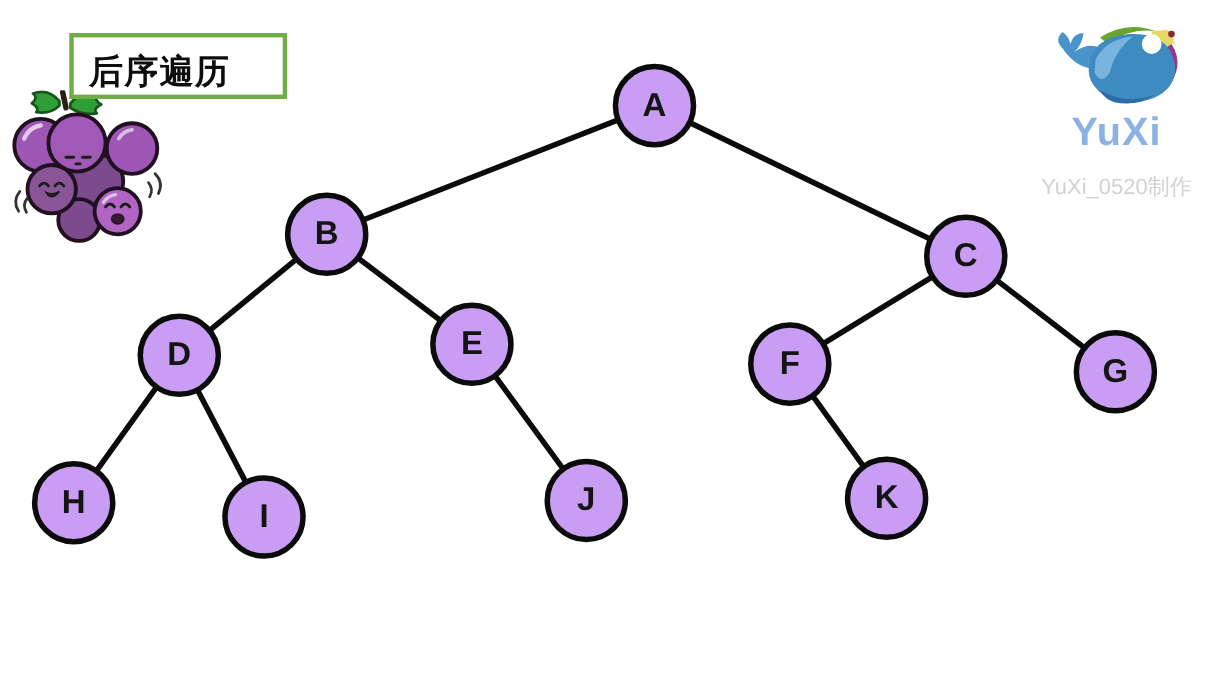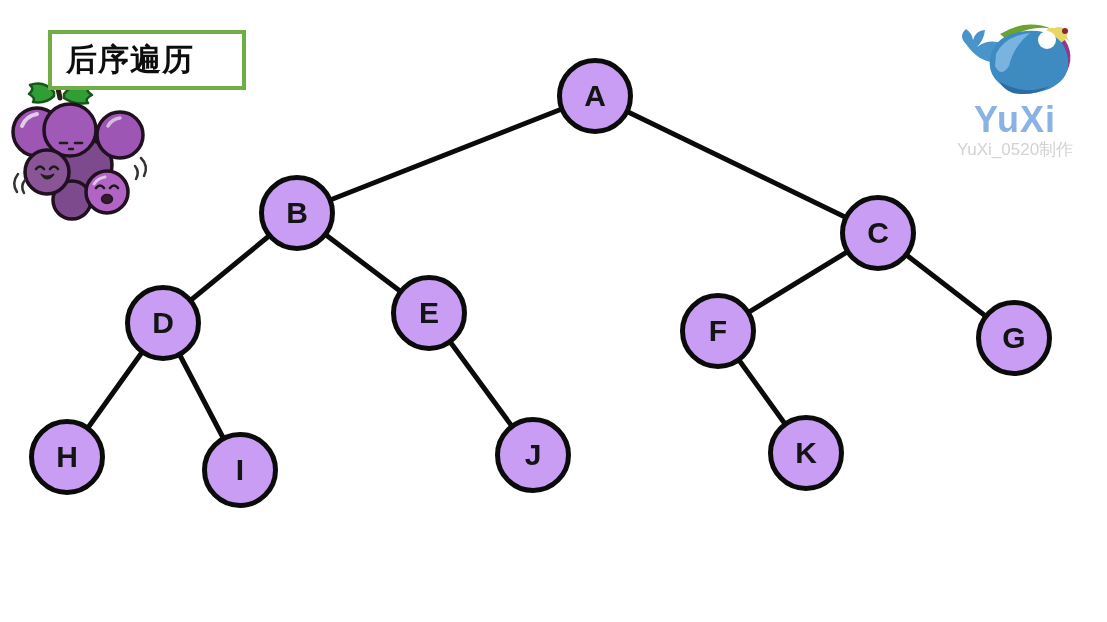--- a/index.html
+++ b/index.html
@@ -32,27 +32,27 @@
     display: flex;
     align-items: center;
     justify-content: center;
     font-weight: bold;
     font-size: 30px;
     color: #141414;
     letter-spacing: 0;
   }
   .title-box {
     position: absolute;
-    left: 48px; top: 30px;
+    left: 63px; top: 30px;
     width: 176px; height: 52px;
     border: 4px solid var(--title-border, #70ad47);
     background: #ffffff;
     z-index: 4;
     display: flex;
-    align-items: center;
+    align-items: flex-end;
     padding-left: 14px;
     font-weight: bold;
     font-size: 31px;
     color: #0d0d0d;
     letter-spacing: 1px;
   }
   .mascot {
     position: absolute;
     left: 8px; top: 82px;
     z-index: 3;
@@ -67,22 +67,22 @@
   .whale-icon-wrap { display: block; margin: 0 auto; width: 126px; height: 80px; }
   .brand-text {
     margin-top: 2px;
     font-weight: bold;
     font-size: 36px;
     letter-spacing: 1px;
     color: var(--brand-blue, #8ab2e4);
     line-height: 1.0;
   }
   .subtitle-text {
-    margin-top: 3px;
-    font-size: 17px;
+    margin-top: 22px;
+    font-size: 20px;
     color: var(--subtitle-gray, #d2d2d2);
     line-height: 1.0;
   }
 </style>
 </head>
 <body>
 
 <div class="stage">
 
   <svg id="edges-svg" viewBox="0 0 1107 622">

